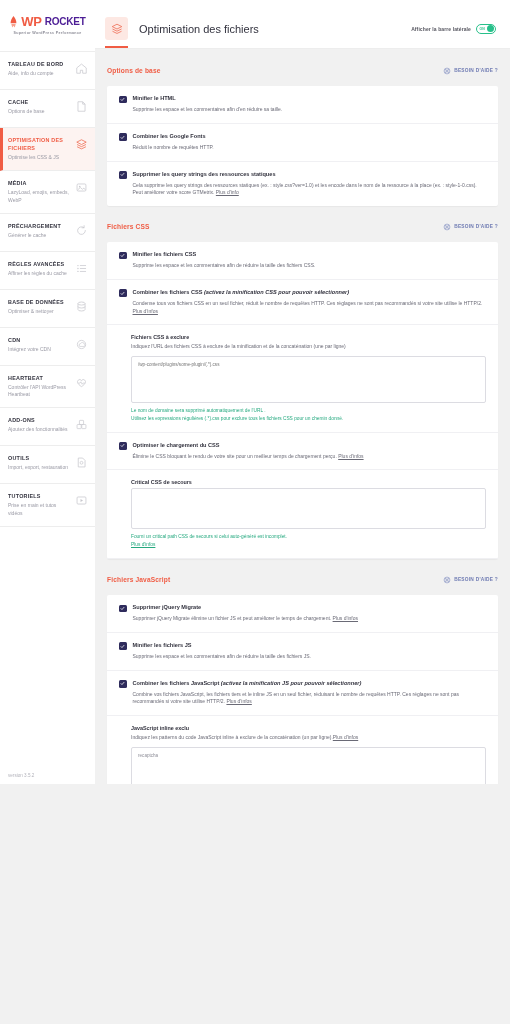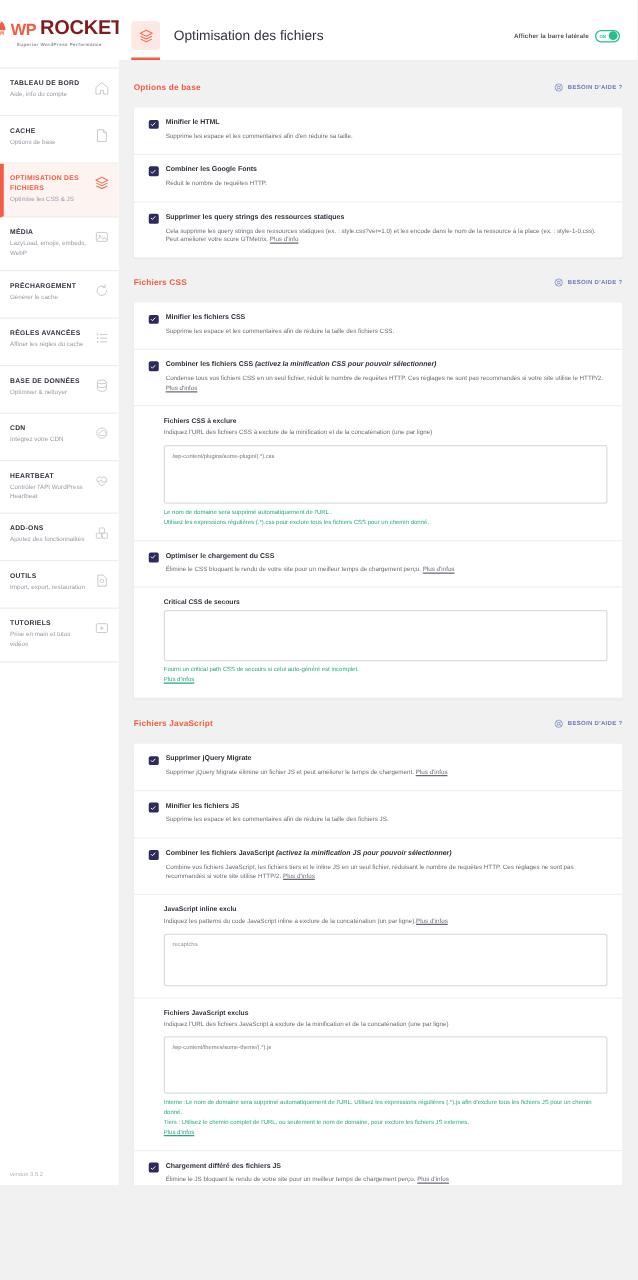--- a/index.html
+++ b/index.html
@@ -2,28 +2,28 @@
 <html><head>
 <meta charset="utf-8">
 <style>
   * { box-sizing: border-box; margin: 0; padding: 0; }
   html, body {
     width: 510px; height: 1024px;
     background: #f1f1f1;
     font-family: "Liberation Sans", sans-serif;
     overflow: hidden;
   }
-  .app { display: flex; width: 510px; height: 948px; background:#f1f1f1; }
+  .app { display: flex; width: 510px; height: 784px; background:#f1f1f1; }
 
   
   .sidebar { width: 95px; background: #ffffff; flex: 0 0 95px; position: relative; }
   .logo-wrap { padding: 14px 8px 16px 8px; border-bottom: 1px solid #ededed; text-align:center; }
   .logo-line { display:flex; align-items:center; justify-content:center; gap:3px; }
   .logo-wp { color:#f05c44; font-weight:bold; font-size:13px; letter-spacing:-0.3px; }
-  .logo-rocket { color:#7f1d1d; font-weight:bold; font-size:16px; letter-spacing:-0.2px; }
+  .logo-rocket { color:#4c1d95; font-weight:bold; font-size:10px; letter-spacing:-0.2px; }
   .logo-sub { font-size:3.6px; color:#8b8b96; letter-spacing:0.35px; margin-top:2px; font-weight:bold;}
   .nav-item {
     display:flex; align-items:flex-start; justify-content:space-between;
     padding: 8px 7px 8px 8px; border-bottom: 1px solid #ededed;
     cursor:pointer; gap:3px; min-height: 38px;
   }
   .nav-item.active { background:#fdf3f1; border-left: 3px solid #f05c44; padding-left:5px; }
   .nav-txt { flex:1; min-width:0; }
   .nav-title { font-size:5.4px; font-weight:bold; color:#33333f; letter-spacing:0.25px; line-height:1.5; text-transform:uppercase; }
   .nav-item.active .nav-title { color:#f05c44; }

